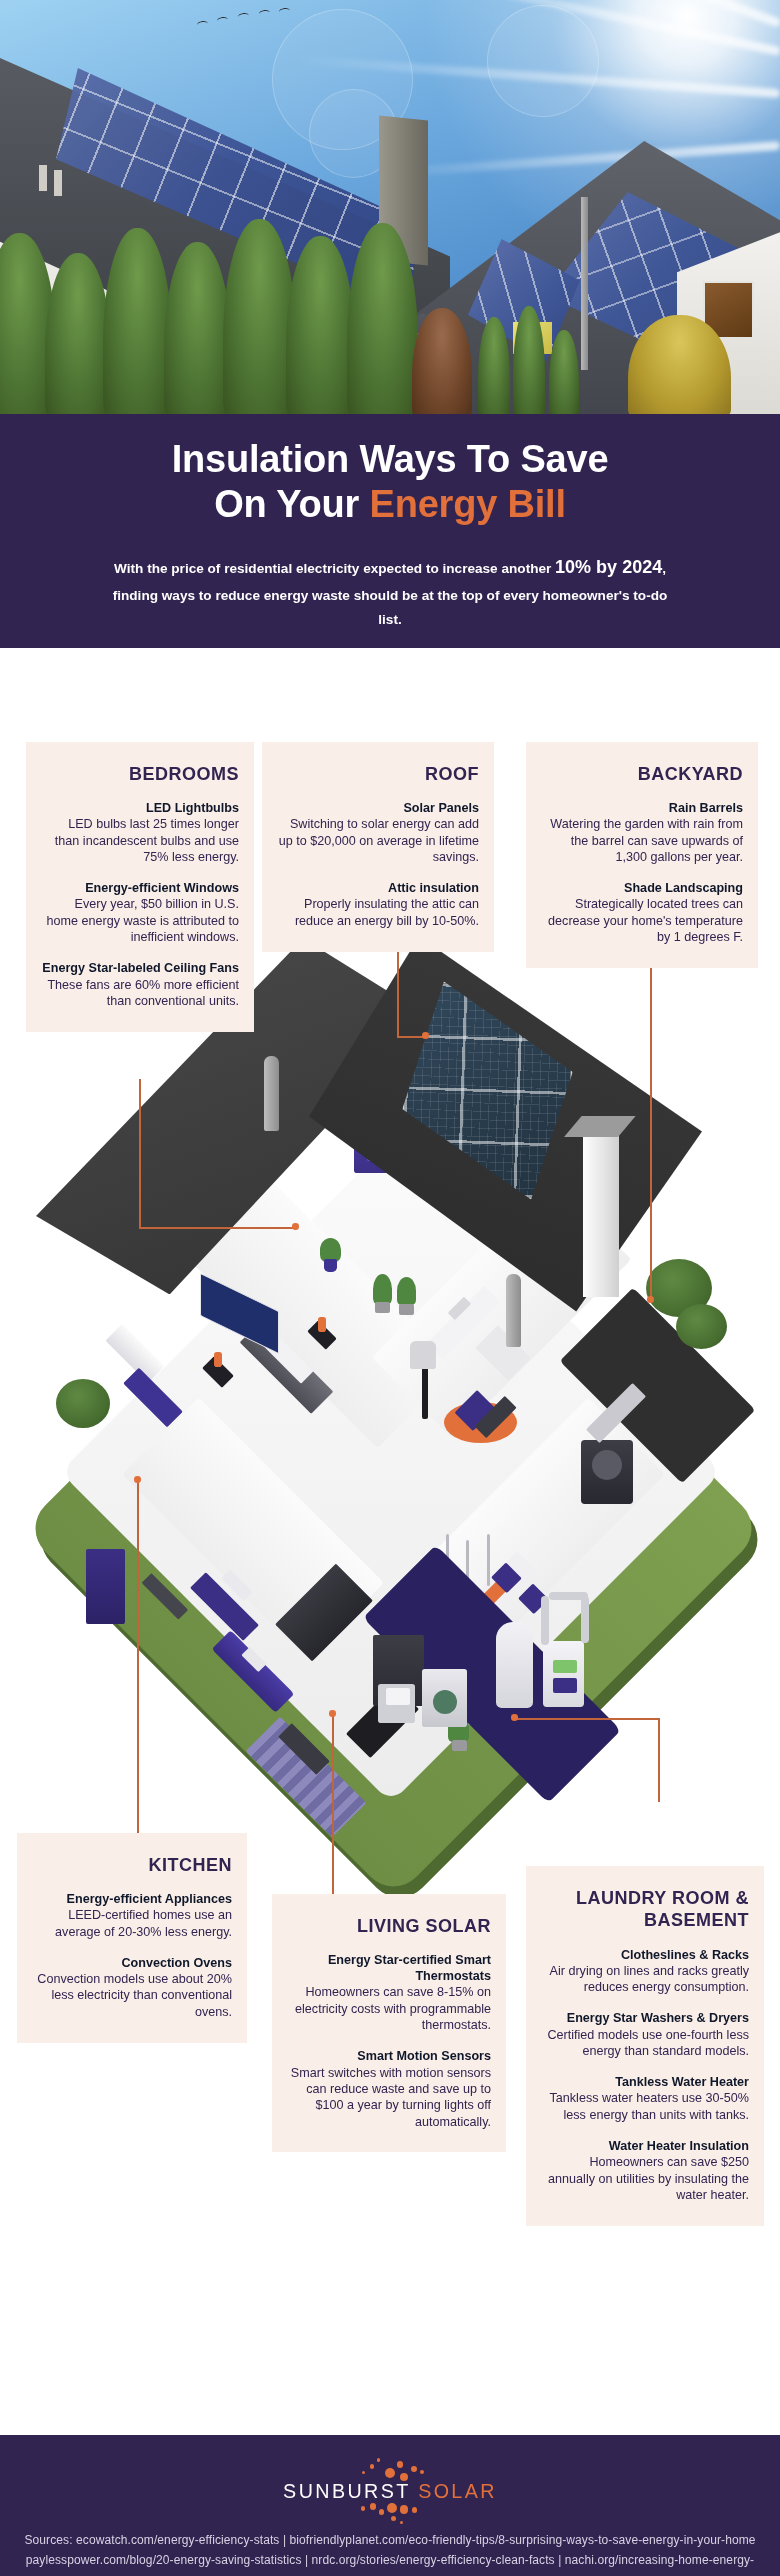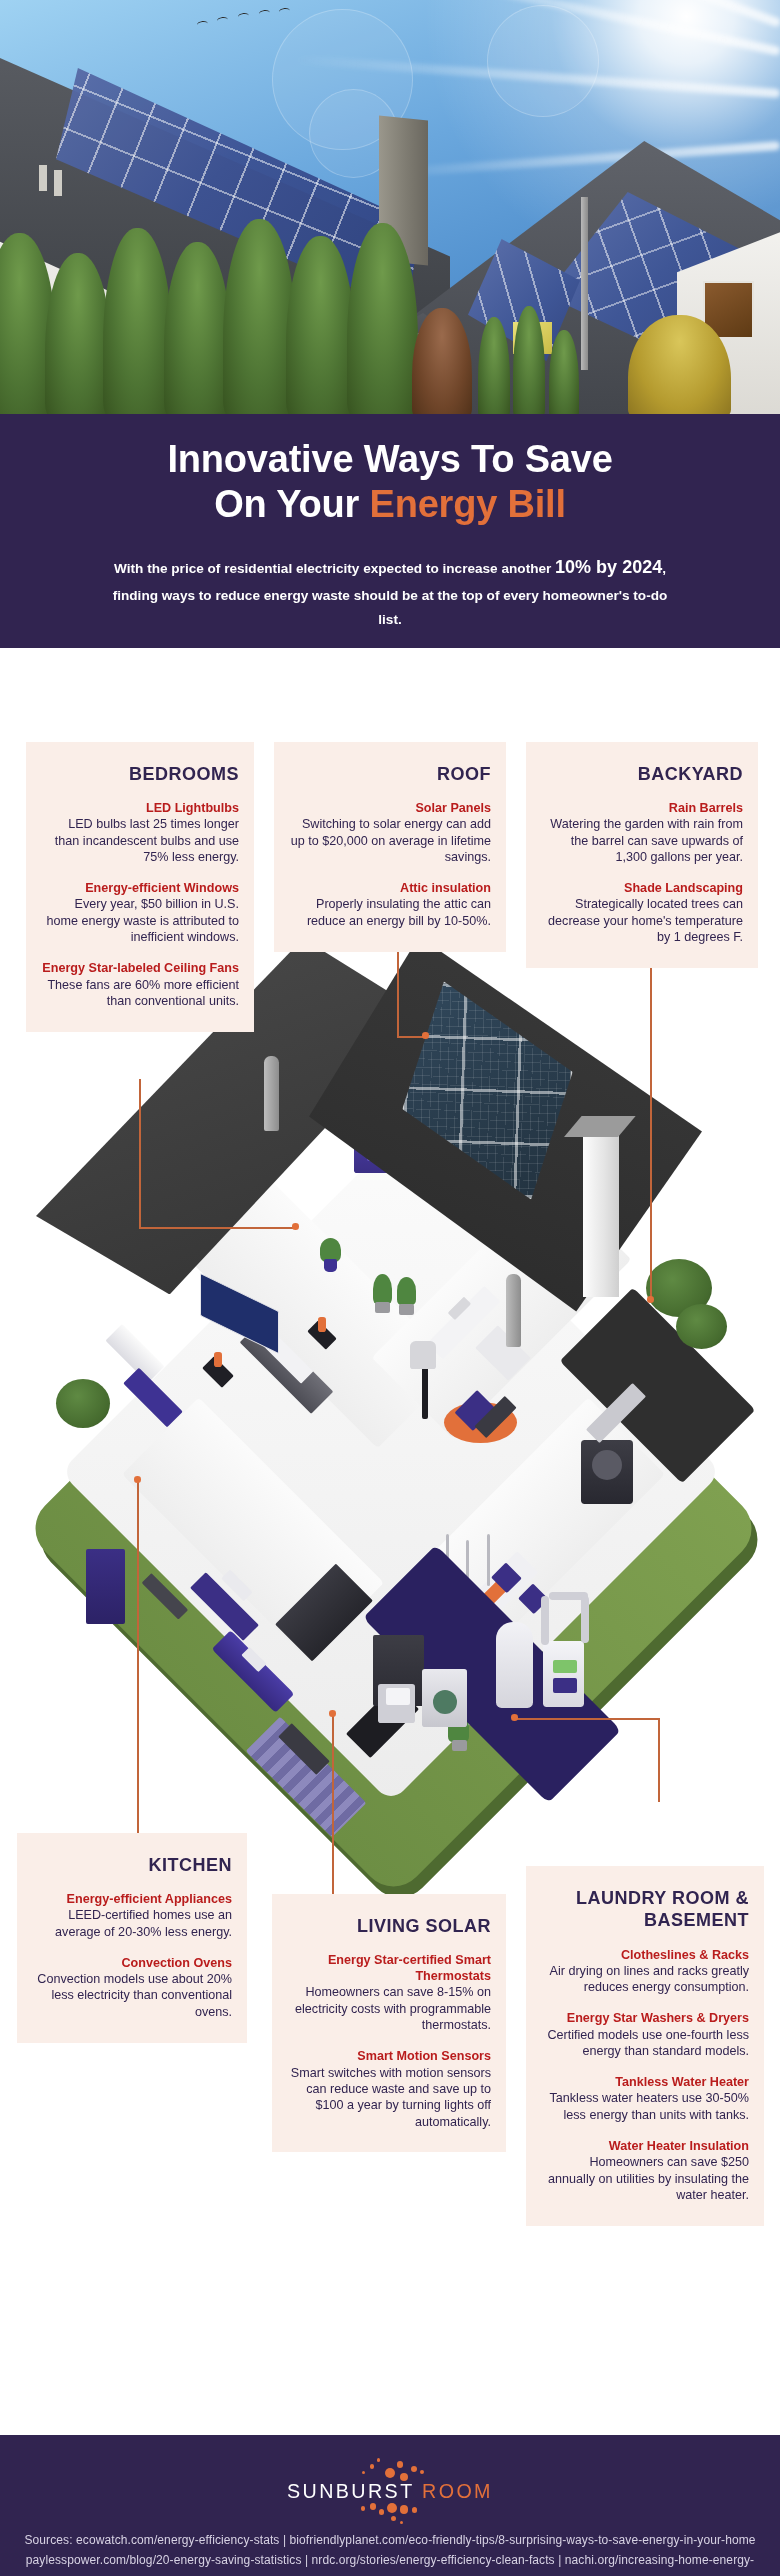--- a/index.html
+++ b/index.html
@@ -298,36 +298,36 @@
     font-size: 18px;
     font-weight: 700;
     letter-spacing: 0.5px;
     line-height: 1.25;
     margin-bottom: 15px;
   }
   .tip { margin-bottom: 15px; }
   .tip:last-child { margin-bottom: 0; }
   .tip .tip-title {
     display: block;
-    color: #b91c1c;
+    color: #0f172a;
     font-size: 12.6px;
     font-weight: 700;
     line-height: 1.28;
   }
   .tip .tip-body {
     display: block;
     color: #312450;
     font-size: 12.6px;
     font-weight: 400;
     line-height: 1.3;
   }
 
   
   #card-bedrooms { left: 26px;  top: 94px; width: 228px; }
-  #card-roof     { left: 274px; top: 94px; width: 232px; }
+  #card-roof     { left: 262px; top: 94px; width: 232px; }
   #card-backyard { left: 526px; top: 94px; width: 232px; }
   #card-kitchen  { left: 17px;  top: 1185px; width: 230px; }
   #card-living   { left: 272px; top: 1246px; width: 234px; }
   #card-laundry  { left: 526px; top: 1218px; width: 238px; }
 
   
   .footer {
     position: absolute;
     top: 2435px; left: 0;
     width: 780px; height: 141px;
@@ -416,21 +416,21 @@
     <div class="hedge" style="left:347px; width:71px; height:197px;"></div>
     <div class="hedge" style="left:412px; width:60px; height:112px; background:radial-gradient(ellipse at 50% 25%,#9a6a4c,#6f4529 60%,#4e3018);"></div>
     <div class="hedge" style="left:478px; width:32px; height:103px;"></div>
     <div class="hedge" style="left:513px; width:32px; height:114px;"></div>
     <div class="hedge" style="left:549px; width:30px; height:90px;"></div>
     <div class="hedge" style="left:628px; width:103px; height:105px; background:radial-gradient(ellipse at 50% 25%,#d9c65a,#b49a2e 60%,#8a7320);"></div>
   </div>
 
   <div class="title-band">
     <div class="title">
-      <span>Innovative Ways To Save</span><br>
+      <span>Insulation Ways To Save</span><br>
       <span>On Your </span><span class="accent">Energy Bill</span>
     </div>
     <div class="subtitle">
       <span>With the price of residential electricity expected to increase another</span>
       <span class="big">10% by 2024</span><span class="norm">, finding ways to reduce energy waste should be at the top of every homeowner's to-do list.</span>
     </div>
   </div>
 
   <div class="mid">
 
@@ -651,21 +651,21 @@
         <span style="left:120px; top:8.4px;  width:4.7px;  height:4.7px;"></span>
         <span style="left:127px; top:2.8px;  width:3.7px;  height:3.7px;"></span>
         <span style="left:135px; top:12px; width:10.3px; height:10.3px;"></span>
         <span style="left:147px; top:5.6px;  width:6.6px;  height:6.6px;"></span>
         <span style="left:150px; top:17px; width:8.4px;  height:8.4px;"></span>
         <span style="left:161px; top:10.3px; width:6.6px;  height:6.6px;"></span>
         <span style="left:170px; top:14px; width:4.7px;  height:4.7px;"></span>
       </div>
       <div class="logo-text">
         <span class="w">SUNBURST</span>
-        <span class="o">ROOM</span>
+        <span class="o">SOLAR</span>
       </div>
       <div class="burst" style="top:47px; height:24px;">
         <span style="left:111px; top:3.7px;  width:4.7px;  height:4.7px;"></span>
         <span style="left:120px; top:0.9px;  width:6.6px;  height:6.6px;"></span>
         <span style="left:129px; top:6.6px;  width:5.6px;  height:5.6px;"></span>
         <span style="left:137px; top:0px;  width:10.3px; height:10.3px;"></span>
         <span style="left:150px; top:2.8px;  width:8.4px;  height:8.4px;"></span>
         <span style="left:162px; top:4.7px;  width:5.6px;  height:5.6px;"></span>
         <span style="left:141px; top:13px; width:5.6px;  height:5.6px;"></span>
         <span style="left:150px; top:18px; width:3.7px;  height:3.7px;"></span>

